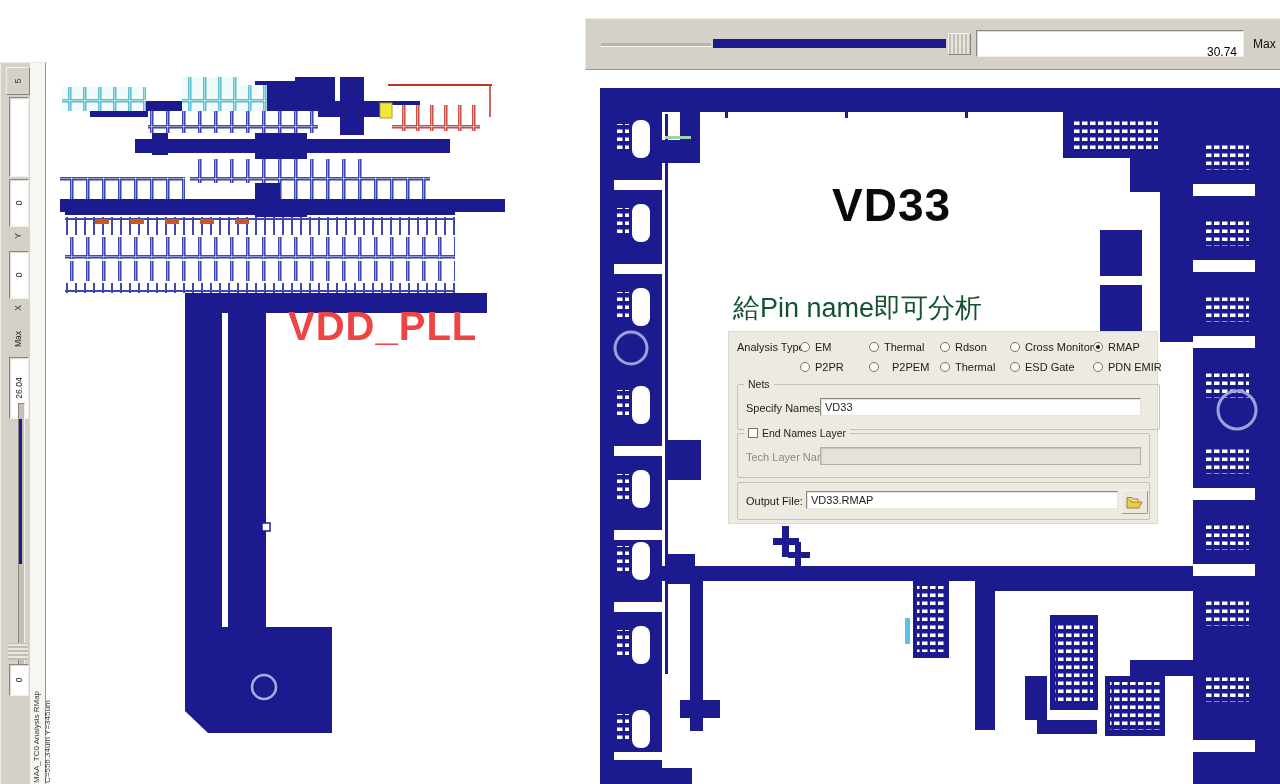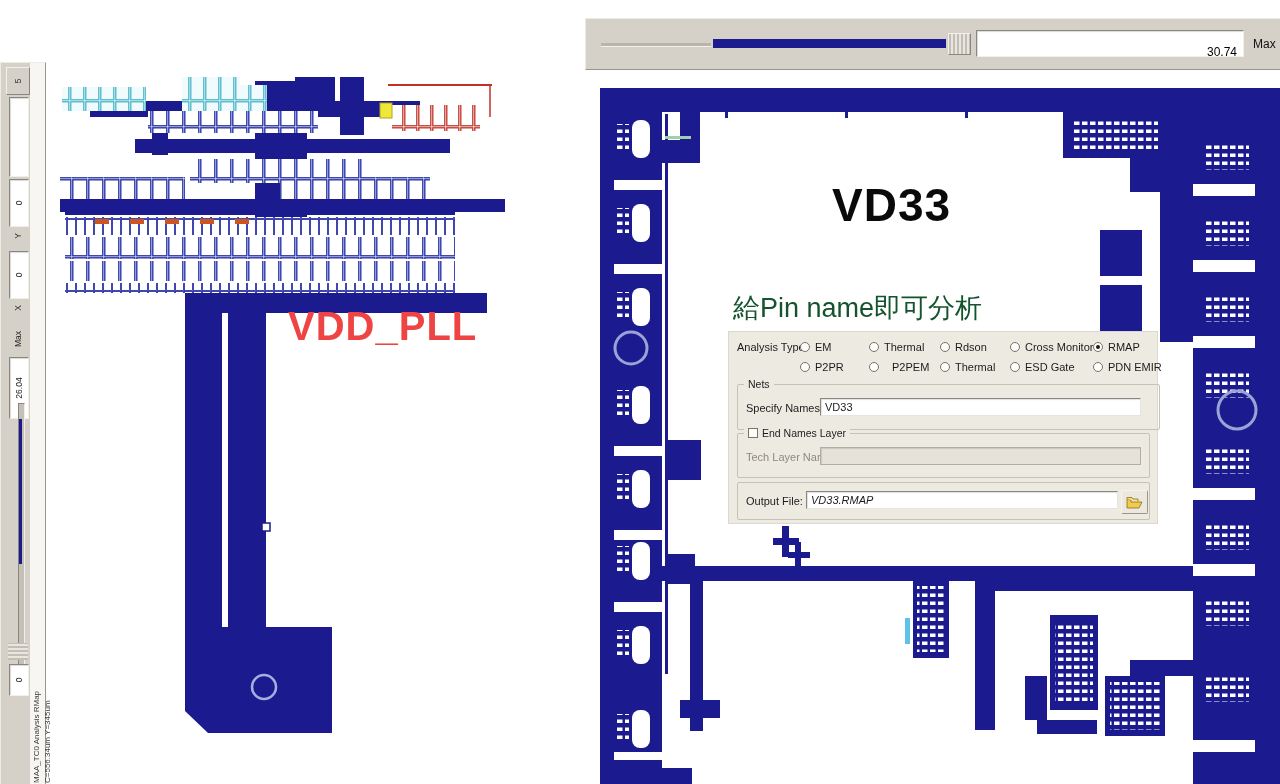--- a/index.html
+++ b/index.html
@@ -327,21 +327,21 @@
     </div>
 
     <div class="fs" style="left:8px;top:101px;width:411px;height:43px;">
       <span class="legend"><span class="checkbox"></span><span>End Names Layer</span></span>
       <span class="dlabel graylab" style="left:8px;top:17px;">Tech Layer Name:</span>
       <input class="tinput" style="left: 82px; top: 13px; width: 321px;" disabled="" value="">
     </div>
 
     <div class="fs" style="left:8px;top:150px;width:411px;height:36px;">
       <span class="dlabel" style="left:8px;top:12px;">Output File:</span>
-      <input class="tinput" style="left: 68px; top: 8px; width: 312px; font-style: italic;" value="VD33.RMAP">
+      <input class="tinput" style="left: 68px; top: 8px; width: 312px;" value="VD33.RMAP">
       <span class="folderbtn" style="left:383px;top:7px;">
         <svg width="17" height="13" viewBox="0 0 17 13">
           <path d="M1 3 L1 12 L13 12 L16 6 L5 6 L5 4 L1 3 Z" fill="#eecb4a" stroke="#8a6d14" stroke-width="0.8"></path>
           <path d="M1 3 L1 1.5 L6 1.5 L7 3 L12 3 L12 5.5" fill="#f5e08a" stroke="#8a6d14" stroke-width="0.8"></path>
         </svg>
       </span>
     </div>
   </div>
 
 </div>

